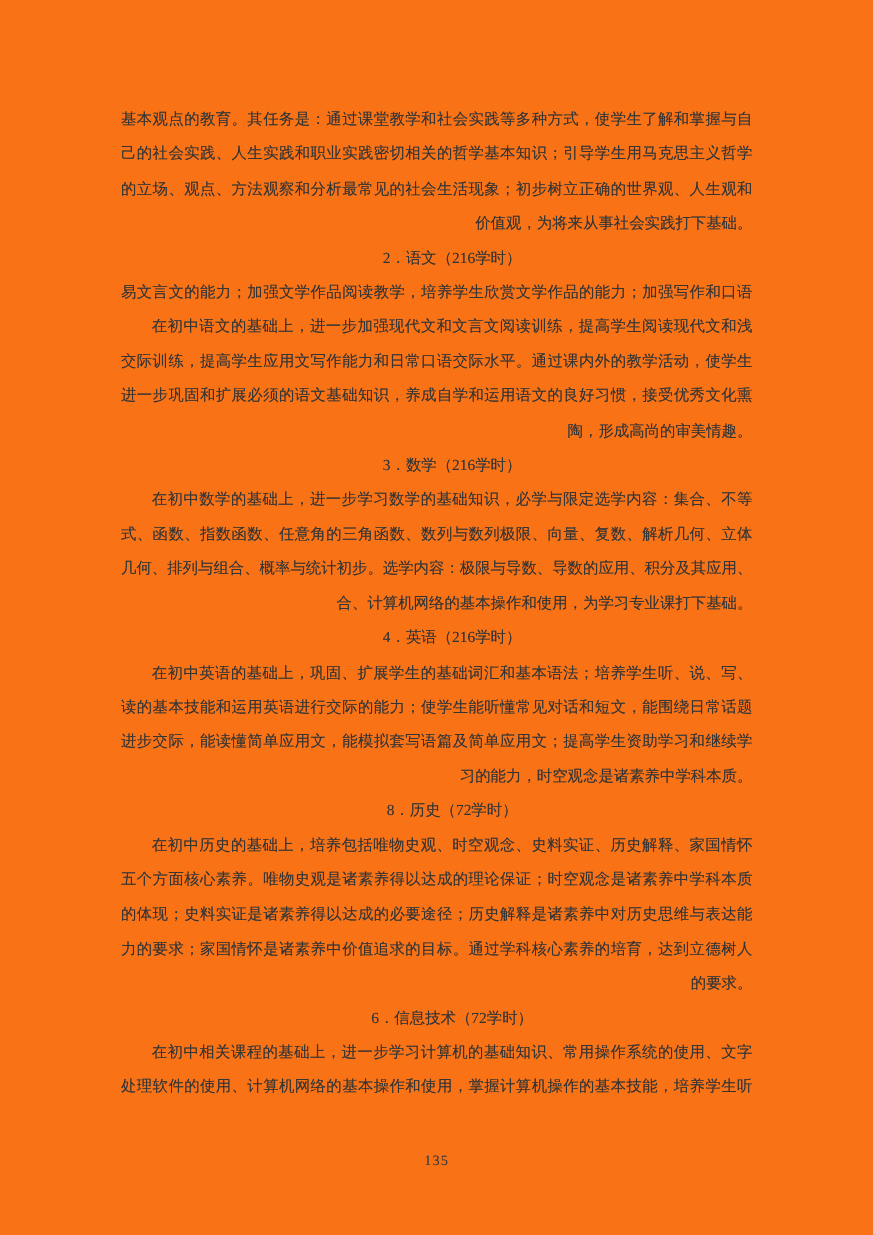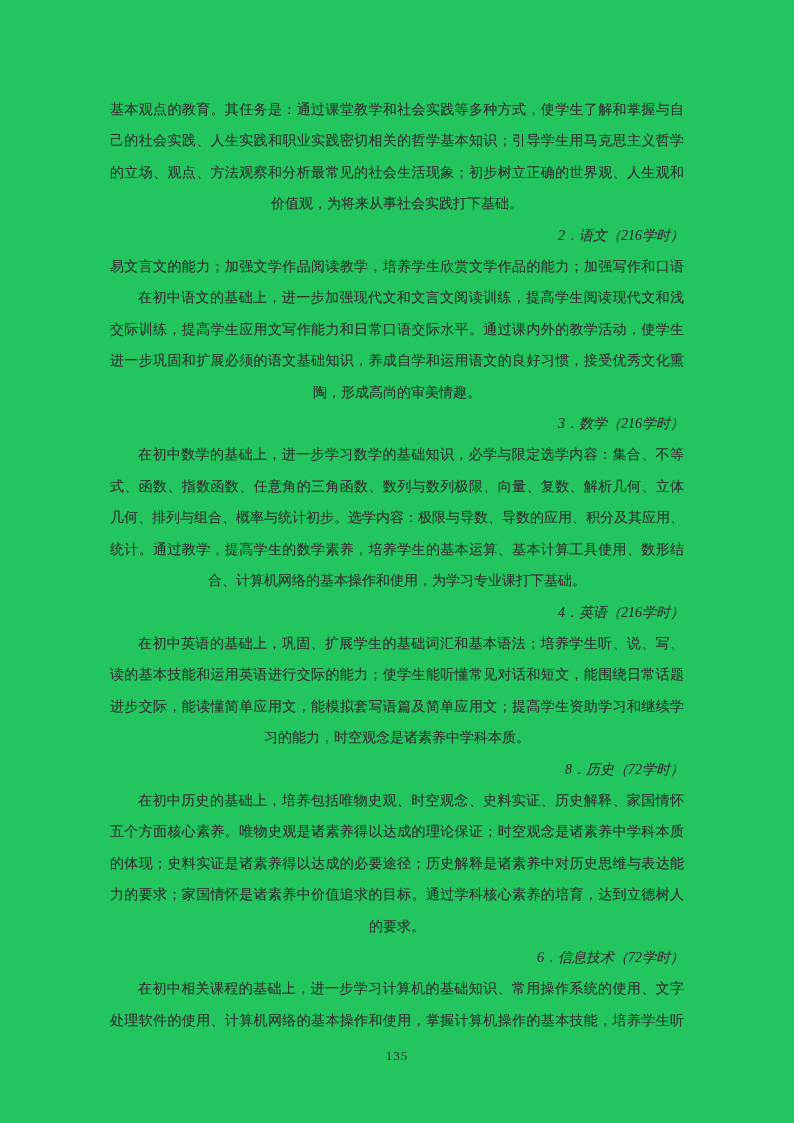--- a/index.html
+++ b/index.html
@@ -9,48 +9,47 @@
     background: #ffffff;
     overflow: hidden;
   }
   body {
     position: relative;
     font-family: "Liberation Serif", "DejaVu Serif", serif;
   }
   .page {
     position: absolute;
     inset: 0;
-    background: #22c55e;
+    background: #f97316;
   }
   .content {
     position: absolute;
     left: 110px;
     top: 94px;
     width: 574px;
     color: #343434;
     font-size: 14px;
     line-height: 31.4px;
     text-shadow: 0 0 0.6px rgba(70,70,70,0.55);
   }
   .block { margin: 0; }
   .line {
-    text-align: center;
+    text-align: right;
     white-space: normal;
   }
   .line.fill {
     text-align: justify;
     text-align-last: justify;
     text-justify: inter-character;
   }
   .line.indent {
     text-indent: 28px;
   }
   .block.heading .line {
-    text-align: right;
-    font-style: italic;
+    text-align: center;
   }
   .page-footer {
     position: absolute;
     left: 0;
     right: 0;
     top: 1046px;
     text-align: center;
   }
   .page-number {
     font-size: 13px;
@@ -80,21 +79,20 @@
         <div class="line fill">进一步巩固和扩展必须的语文基础知识，养成自学和运用语文的良好习惯，接受优秀文化熏</div>
         <div class="line">陶，形成高尚的审美情趣。</div>
       </div>
       <div class="block heading">
         <div class="line indent">3．数学（216学时）</div>
       </div>
       <div class="block body">
         <div class="line indent fill">在初中数学的基础上，进一步学习数学的基础知识，必学与限定选学内容：集合、不等</div>
         <div class="line fill">式、函数、指数函数、任意角的三角函数、数列与数列极限、向量、复数、解析几何、立体</div>
         <div class="line fill">几何、排列与组合、概率与统计初步。选学内容：极限与导数、导数的应用、积分及其应用、</div>
-        <div class="line fill">统计。通过教学，提高学生的数学素养，培养学生的基本运算、基本计算工具使用、数形结</div>
         <div class="line">合、计算机网络的基本操作和使用，为学习专业课打下基础。</div>
       </div>
       <div class="block heading">
         <div class="line indent">4．英语（216学时）</div>
       </div>
       <div class="block body">
         <div class="line indent fill">在初中英语的基础上，巩固、扩展学生的基础词汇和基本语法；培养学生听、说、写、</div>
         <div class="line fill">读的基本技能和运用英语进行交际的能力；使学生能听懂常见对话和短文，能围绕日常话题</div>
         <div class="line fill">进步交际，能读懂简单应用文，能模拟套写语篇及简单应用文；提高学生资助学习和继续学</div>
         <div class="line">习的能力，时空观念是诸素养中学科本质。</div>

